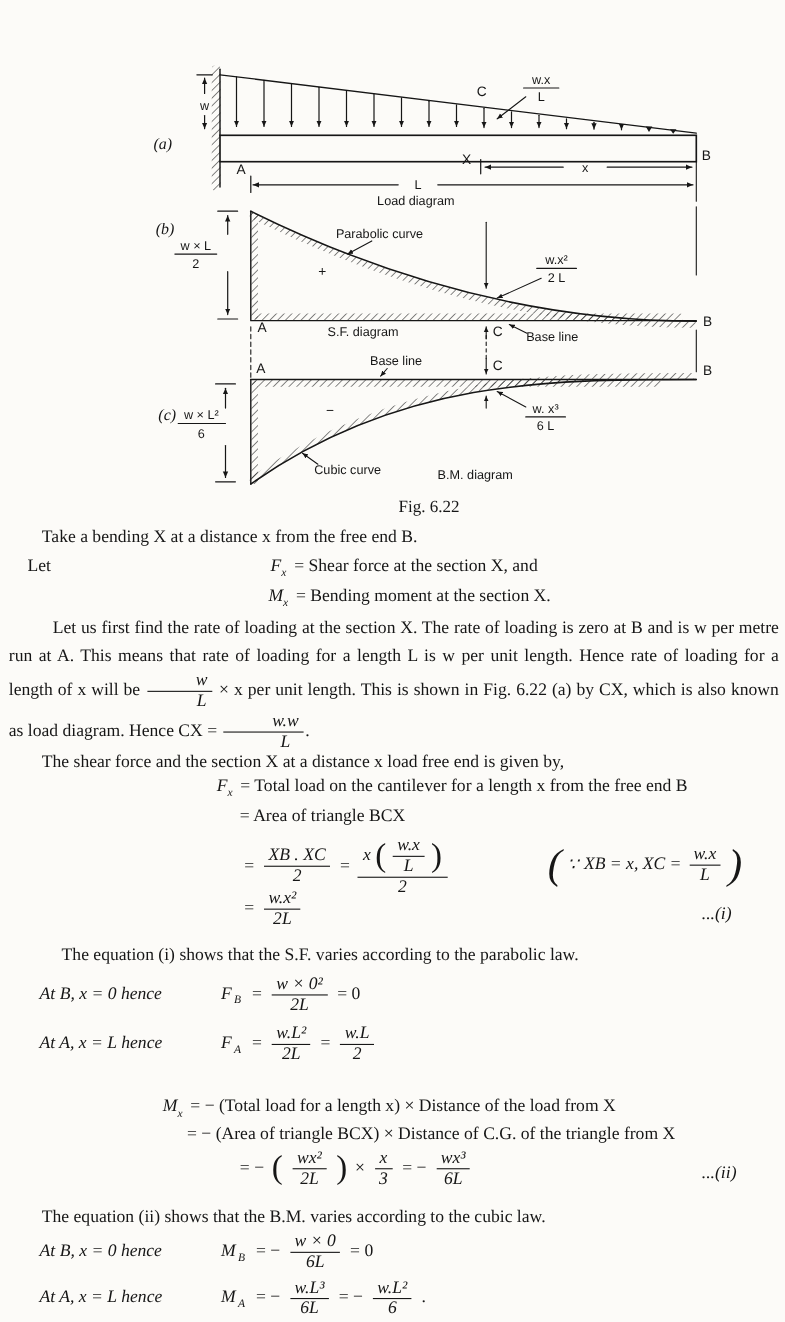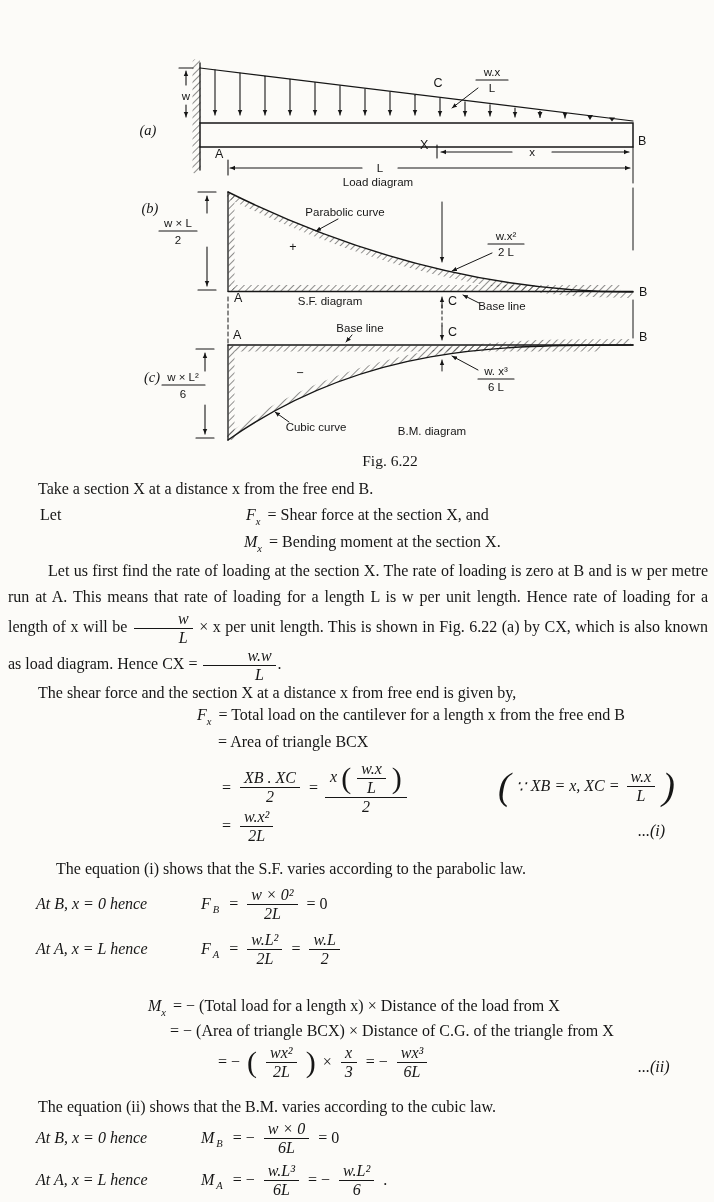--- a/index.html
+++ b/index.html
@@ -199,40 +199,40 @@
       </g>
       <text class="st" x="316" y="376" text-anchor="middle">Cubic curve</text>
       <line x1="289" y1="367" x2="275" y2="357" stroke="#161616" stroke-width="1" marker-end="url(#ar)"></line>
       <text class="st" x="432" y="380" text-anchor="middle">B.M. diagram</text>
       <line x1="633" y1="245" x2="633" y2="283" stroke="#161616" stroke-width="1"></line>
     </g>
   </svg>
 
   <div class="abs cap" style="top:452px;left:60px;width:660px;">Fig. 6.22</div>
 
-  <div class="abs" style="top:480px;left:38px;">Take a section X at a distance x from the free end B.</div>
-
-  <div class="abs" style="top:506px;left:40px;">Let</div>
+  <div class="abs" style="top:480px;left:38px;">Take a bending X at a distance x from the free end B.</div>
+
+  <div class="abs" style="top:506px;left:25px;">Let</div>
   <div class="abs" style="top:506px;left:246px;">
     <span class="sym">F</span><span class="sub">x</span>
     <span>= Shear force at the section X, and</span>
   </div>
   <div class="abs" style="top:533px;left:244px;">
     <span class="sym">M</span><span class="sub">x</span>
     <span>= Bending moment at the section X.</span>
   </div>
 
   <div class="abs just indent" style="top:558px;left:8px;width:700px;line-height:1.62;">
     <span>Let us first find the rate of loading at the section X. The rate of loading is zero at B and is w per metre run at A. This means that rate of loading for a length L is w per unit length. Hence rate of loading for a length of x will be</span>
     <span class="frac"><span class="n">w</span><span class="d">L</span></span>
     <span>× x per unit length. This is shown in Fig. 6.22 (a) by CX, which is also known as load diagram. Hence CX =</span>
     <span class="frac"><span class="n">w.w</span><span class="d">L</span></span><span>.</span>
   </div>
 
-  <div class="abs" style="top:684px;left:38px;">The shear force and the section X at a distance x from free end is given by,</div>
+  <div class="abs" style="top:684px;left:38px;">The shear force and the section X at a distance x load free end is given by,</div>
 
   <div class="abs" style="top:706px;left:197px;">
     <span class="sym">F</span><span class="sub">x</span>
     <span>= Total load on the cantilever for a length x from the free end B</span>
   </div>
   <div class="abs" style="top:733px;left:218px;font-family:Liberation Serif, serif;">= Area of triangle BCX</div>
 
   <div class="abs eqrow" style="top:760px;left:222px;">
     <span>=</span>
     <span class="frac">

